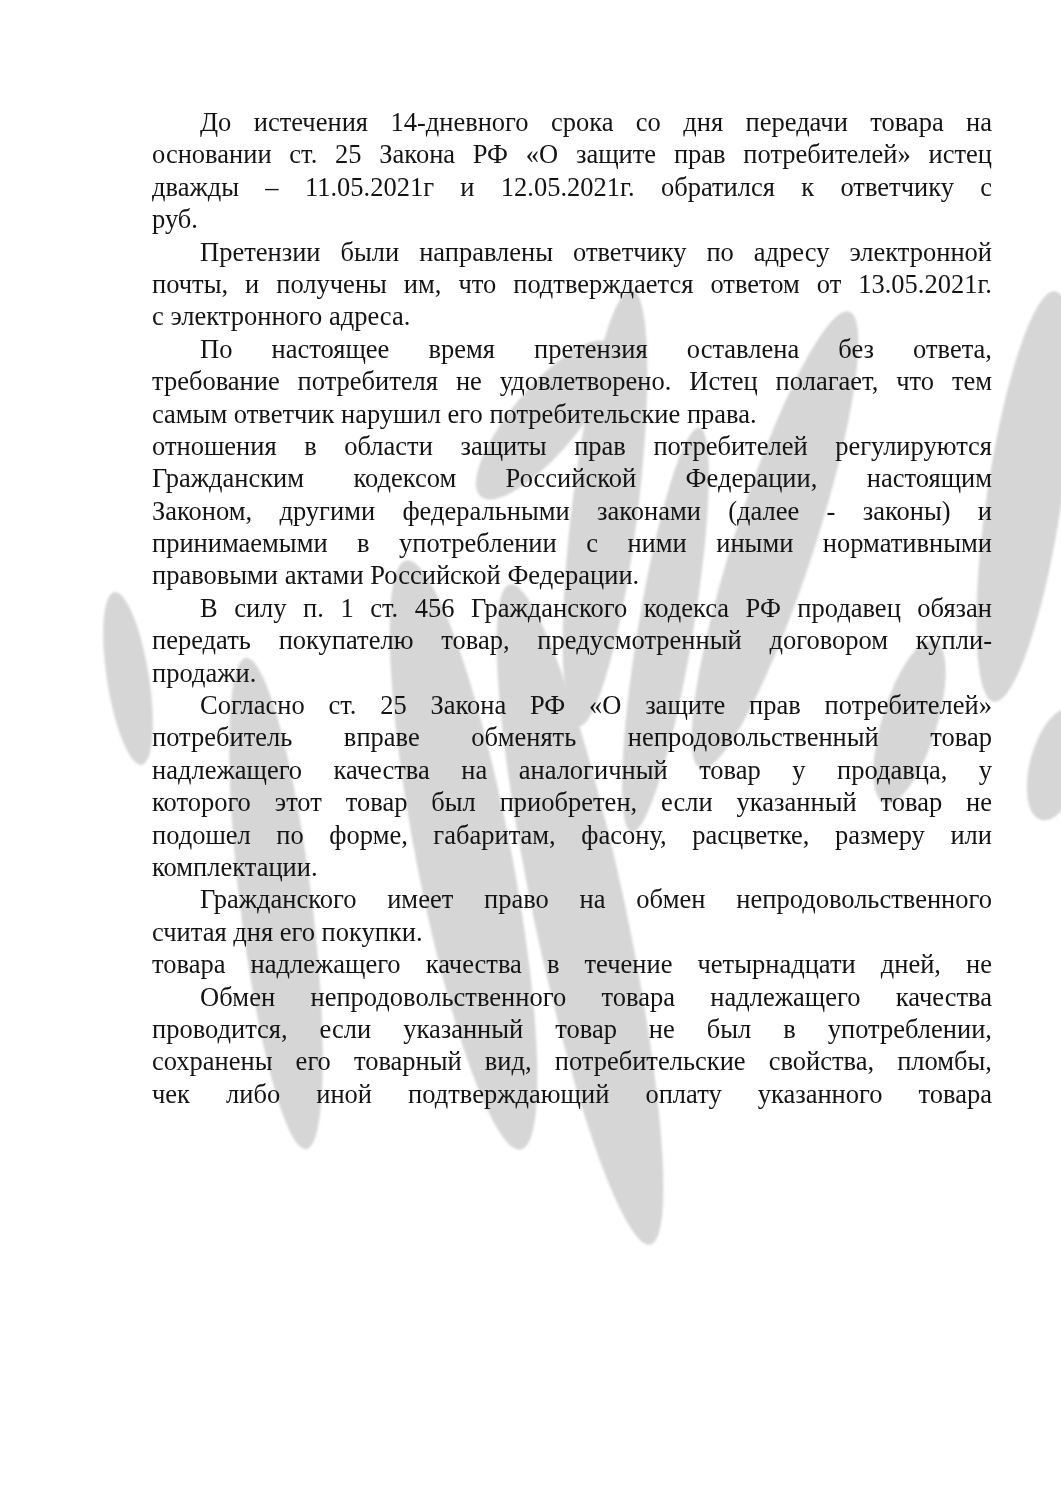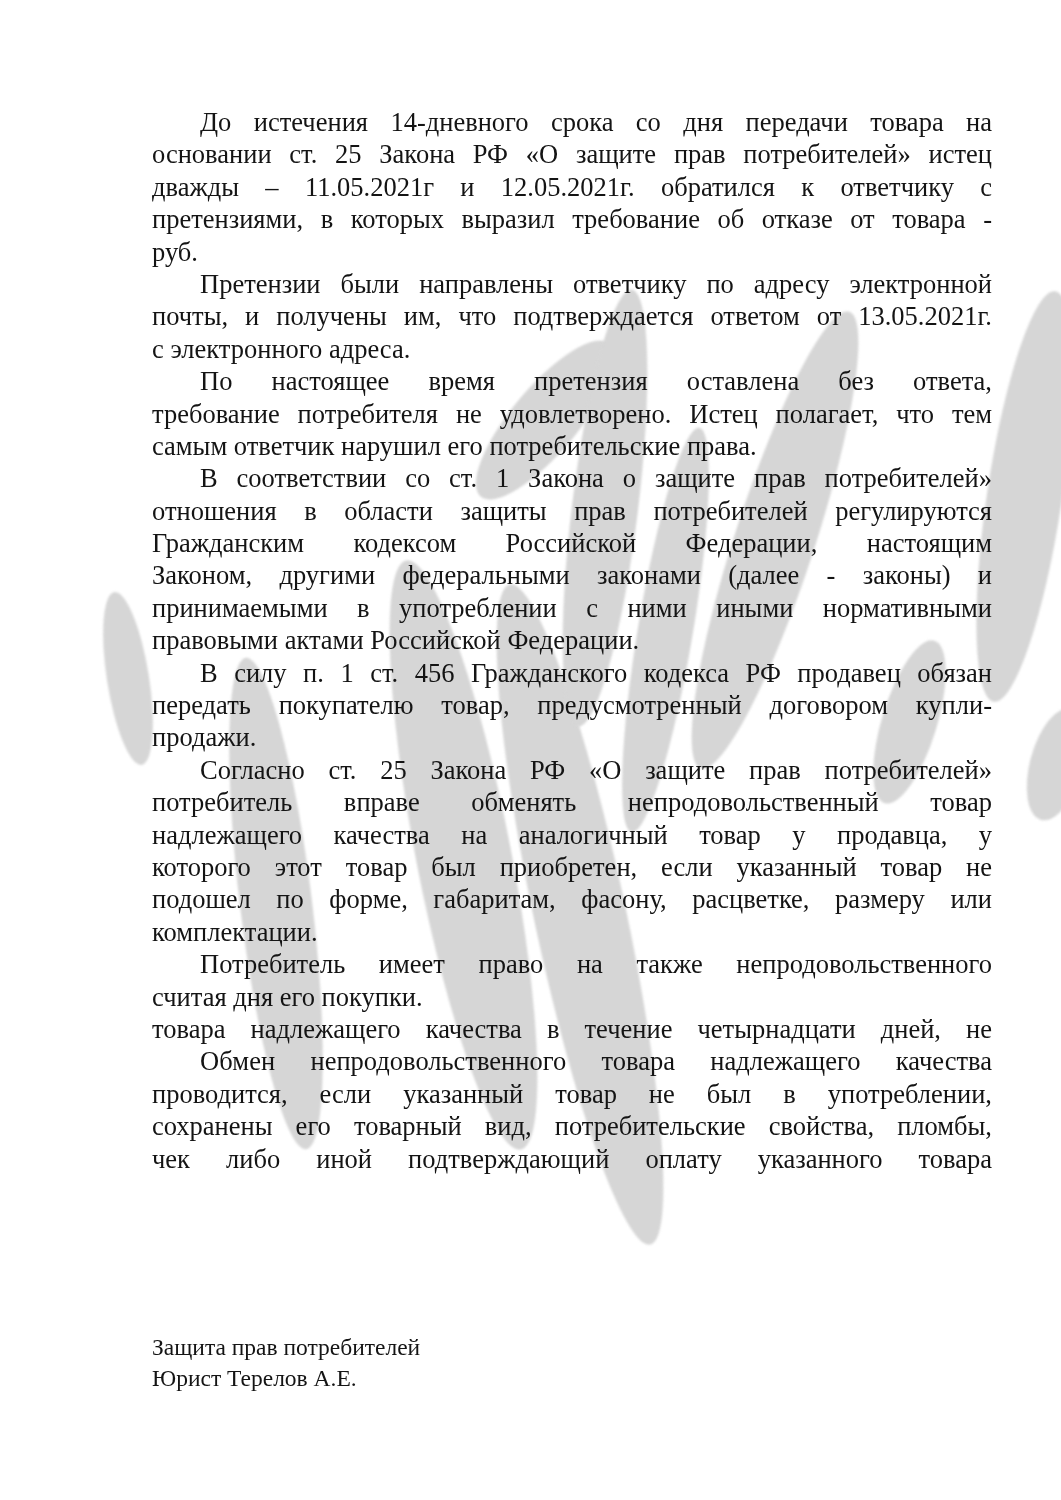--- a/index.html
+++ b/index.html
@@ -36,57 +36,51 @@
     <div class="wm" style="left:882px;top:637px;width:55px;height:170px;transform:rotate(17deg);"></div>
     <div class="wm" style="left:987px;top:289px;width:75px;height:415px;transform:rotate(8.5deg);"></div>
     <div class="wm" style="left:1030px;top:707px;width:52px;height:115px;transform:rotate(15deg);"></div>
   </div>
 
   <div class="text">
 
     <div class="ln ind">До истечения 14-дневного срока со дня передачи товара на</div>
     <div class="ln">основании ст. 25 Закона РФ «О защите прав потребителей» истец</div>
     <div class="ln">дважды – 11.05.2021г и 12.05.2021г. обратился к ответчику с</div>
-    <div class="ln">претензиями, в которых выразил требование об отказе от товара -</div>
     <div class="ln end">руб.</div>
 
     <div class="ln ind">Претензии были направлены ответчику по адресу электронной</div>
     <div class="ln">почты, и получены им, что подтверждается ответом от 13.05.2021г.</div>
     <div class="ln end">с электронного адреса.</div>
 
     <div class="ln ind">По настоящее время претензия оставлена без ответа,</div>
     <div class="ln">требование потребителя не удовлетворено. Истец полагает, что тем</div>
     <div class="ln end">самым ответчик нарушил его потребительские права.</div>
 
-    <div class="ln ind">В соответствии со ст. 1 Закона о защите прав потребителей»</div>
     <div class="ln">отношения в области защиты прав потребителей регулируются</div>
     <div class="ln">Гражданским кодексом Российской Федерации, настоящим</div>
     <div class="ln">Законом, другими федеральными законами (далее - законы) и</div>
     <div class="ln">принимаемыми в употреблении с ними иными нормативными</div>
     <div class="ln end">правовыми актами Российской Федерации.</div>
 
     <div class="ln ind">В силу п. 1 ст. 456 Гражданского кодекса РФ продавец обязан</div>
     <div class="ln">передать покупателю товар, предусмотренный договором купли-</div>
     <div class="ln end">продажи.</div>
 
     <div class="ln ind">Согласно ст. 25 Закона РФ «О защите прав потребителей»</div>
     <div class="ln">потребитель вправе обменять непродовольственный товар</div>
     <div class="ln">надлежащего качества на аналогичный товар у продавца, у</div>
     <div class="ln">которого этот товар был приобретен, если указанный товар не</div>
     <div class="ln">подошел по форме, габаритам, фасону, расцветке, размеру или</div>
     <div class="ln end">комплектации.</div>
 
-    <div class="ln ind">Потребитель имеет право на также непродовольственного</div>
+    <div class="ln ind">Гражданского имеет право на обмен непродовольственного</div>
     <div class="ln end">считая дня его покупки.</div>
     <div class="ln">товара надлежащего качества в течение четырнадцати дней, не</div>
 
     <div class="ln ind">Обмен непродовольственного товара надлежащего качества</div>
     <div class="ln">проводится, если указанный товар не был в употреблении,</div>
     <div class="ln">сохранены его товарный вид, потребительские свойства, пломбы,</div>
     <div class="ln">чек либо иной подтверждающий оплату указанного товара</div>
   </div>
 
-  <div class="sig">
-    <div>Защита прав потребителей</div>
-    <div>Юрист Терелов А.Е.</div>
-  </div>
 
 </div>
 
 </body></html>

